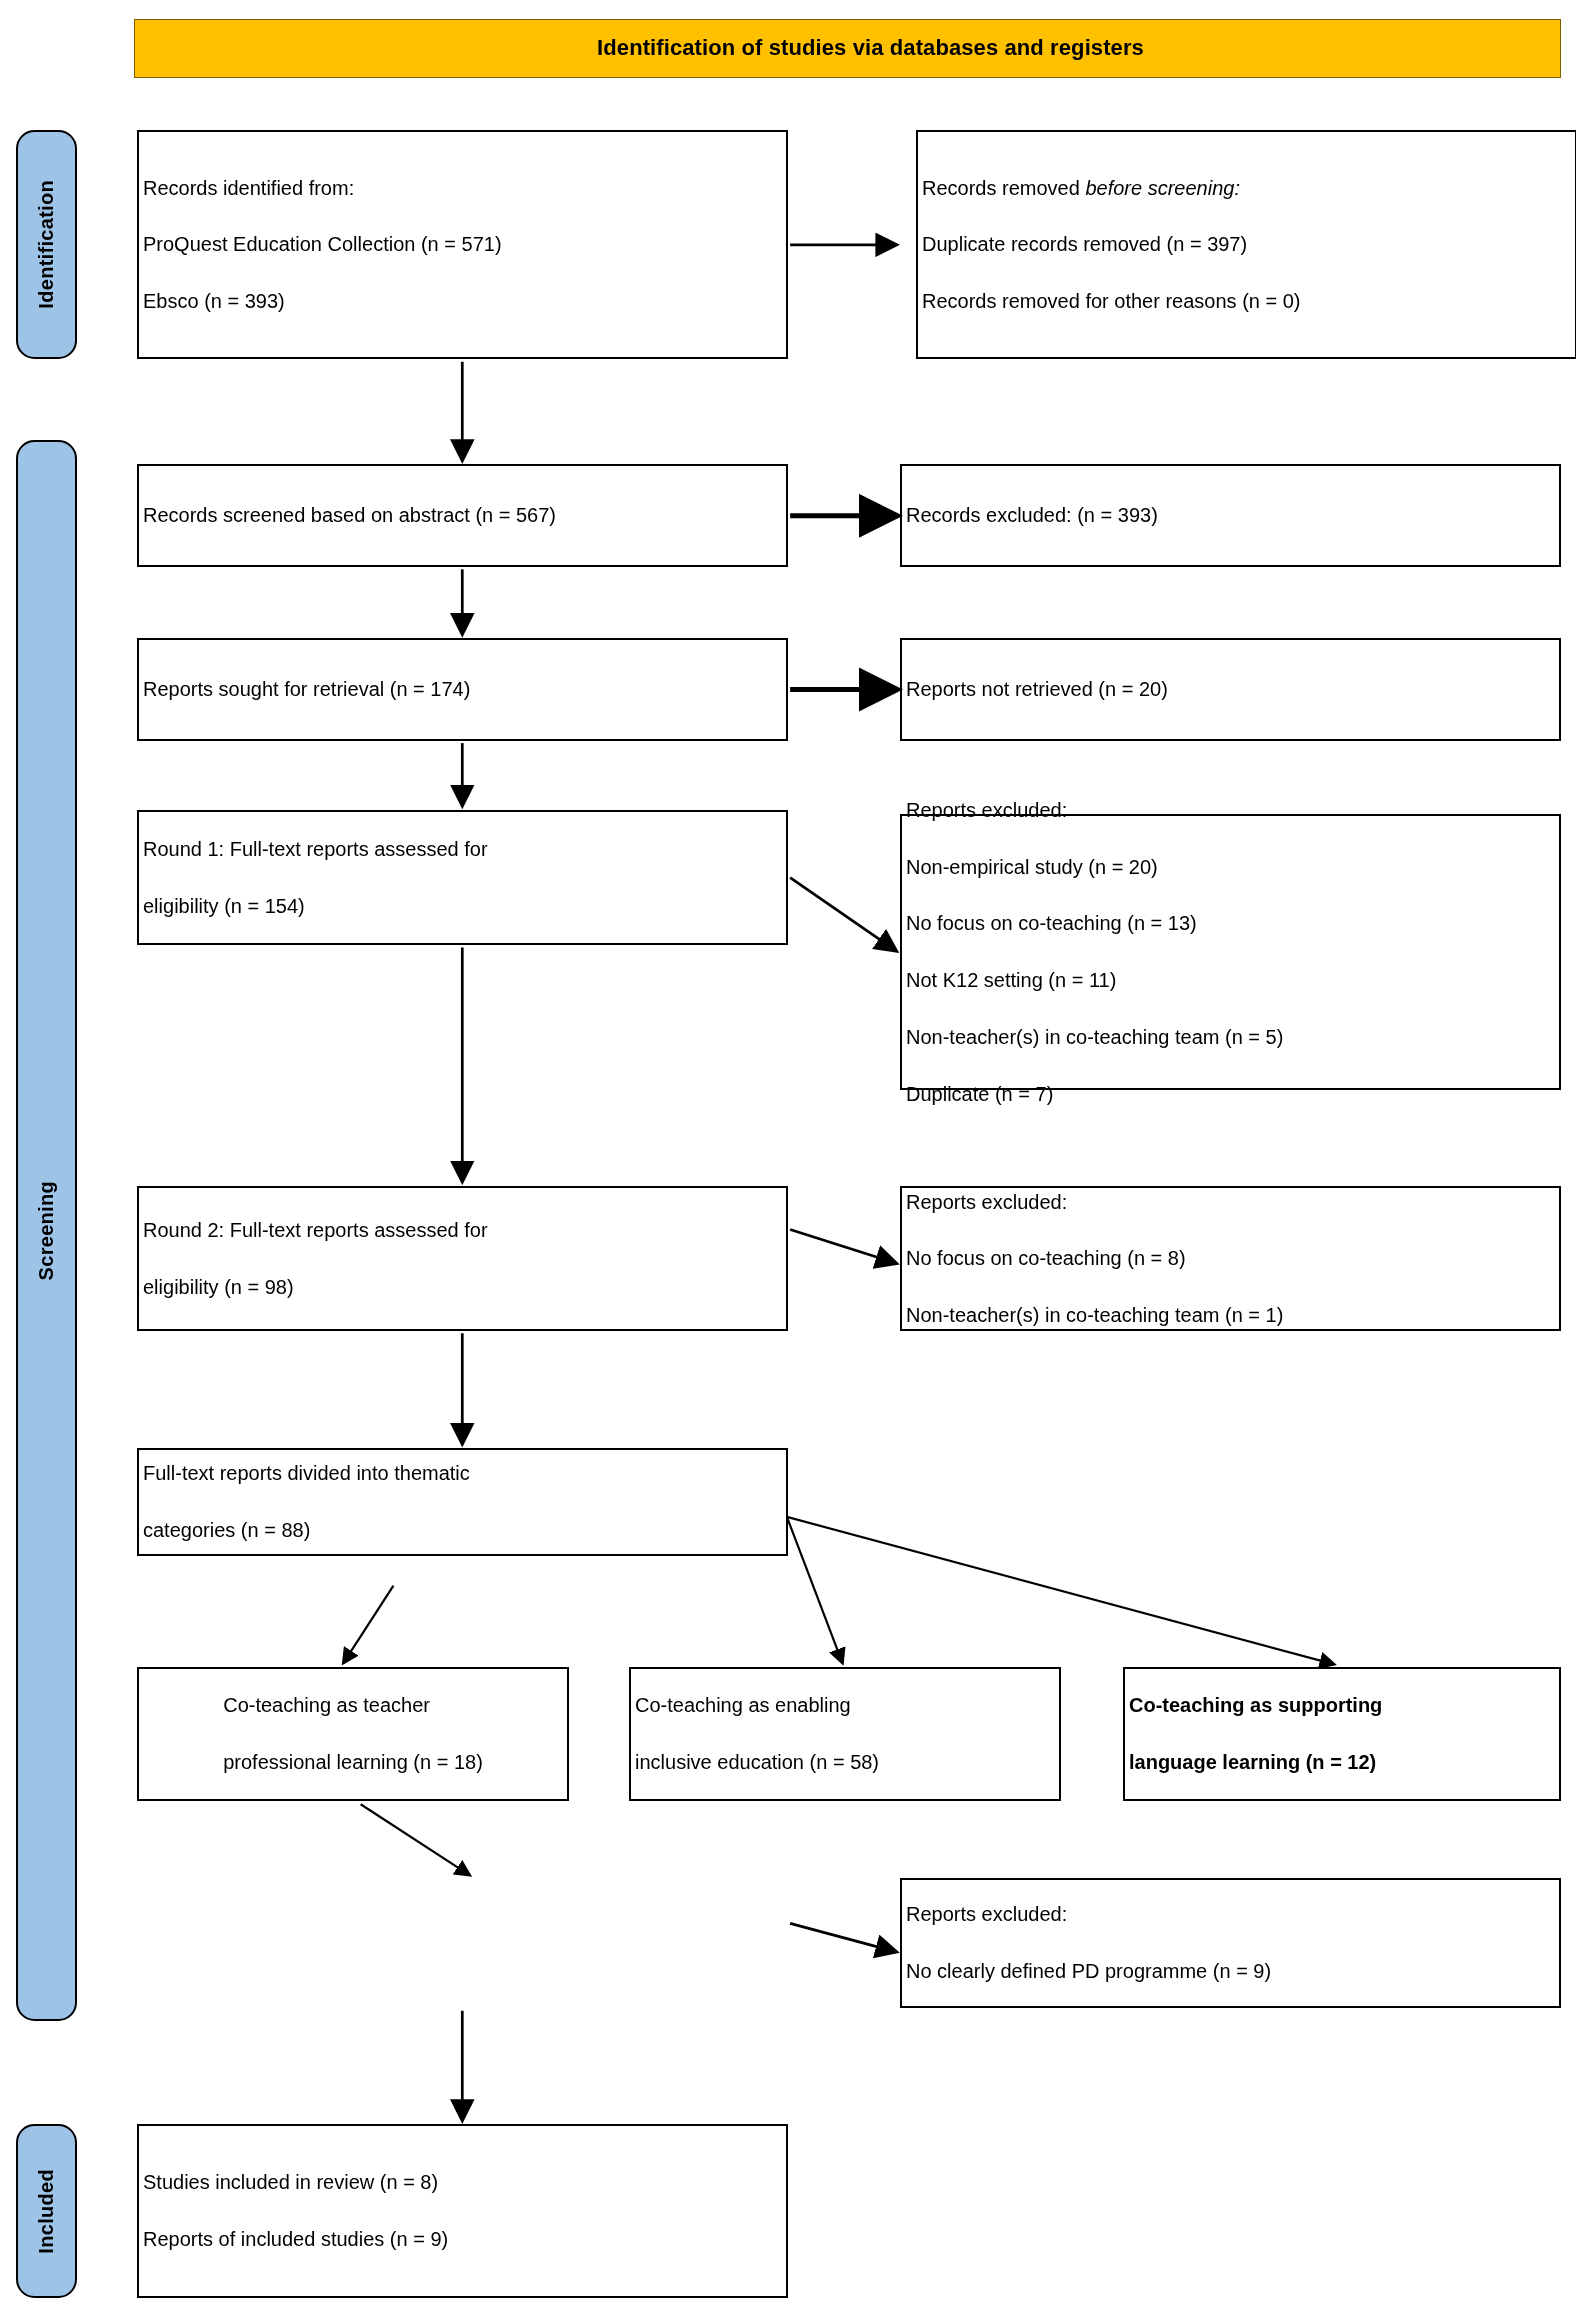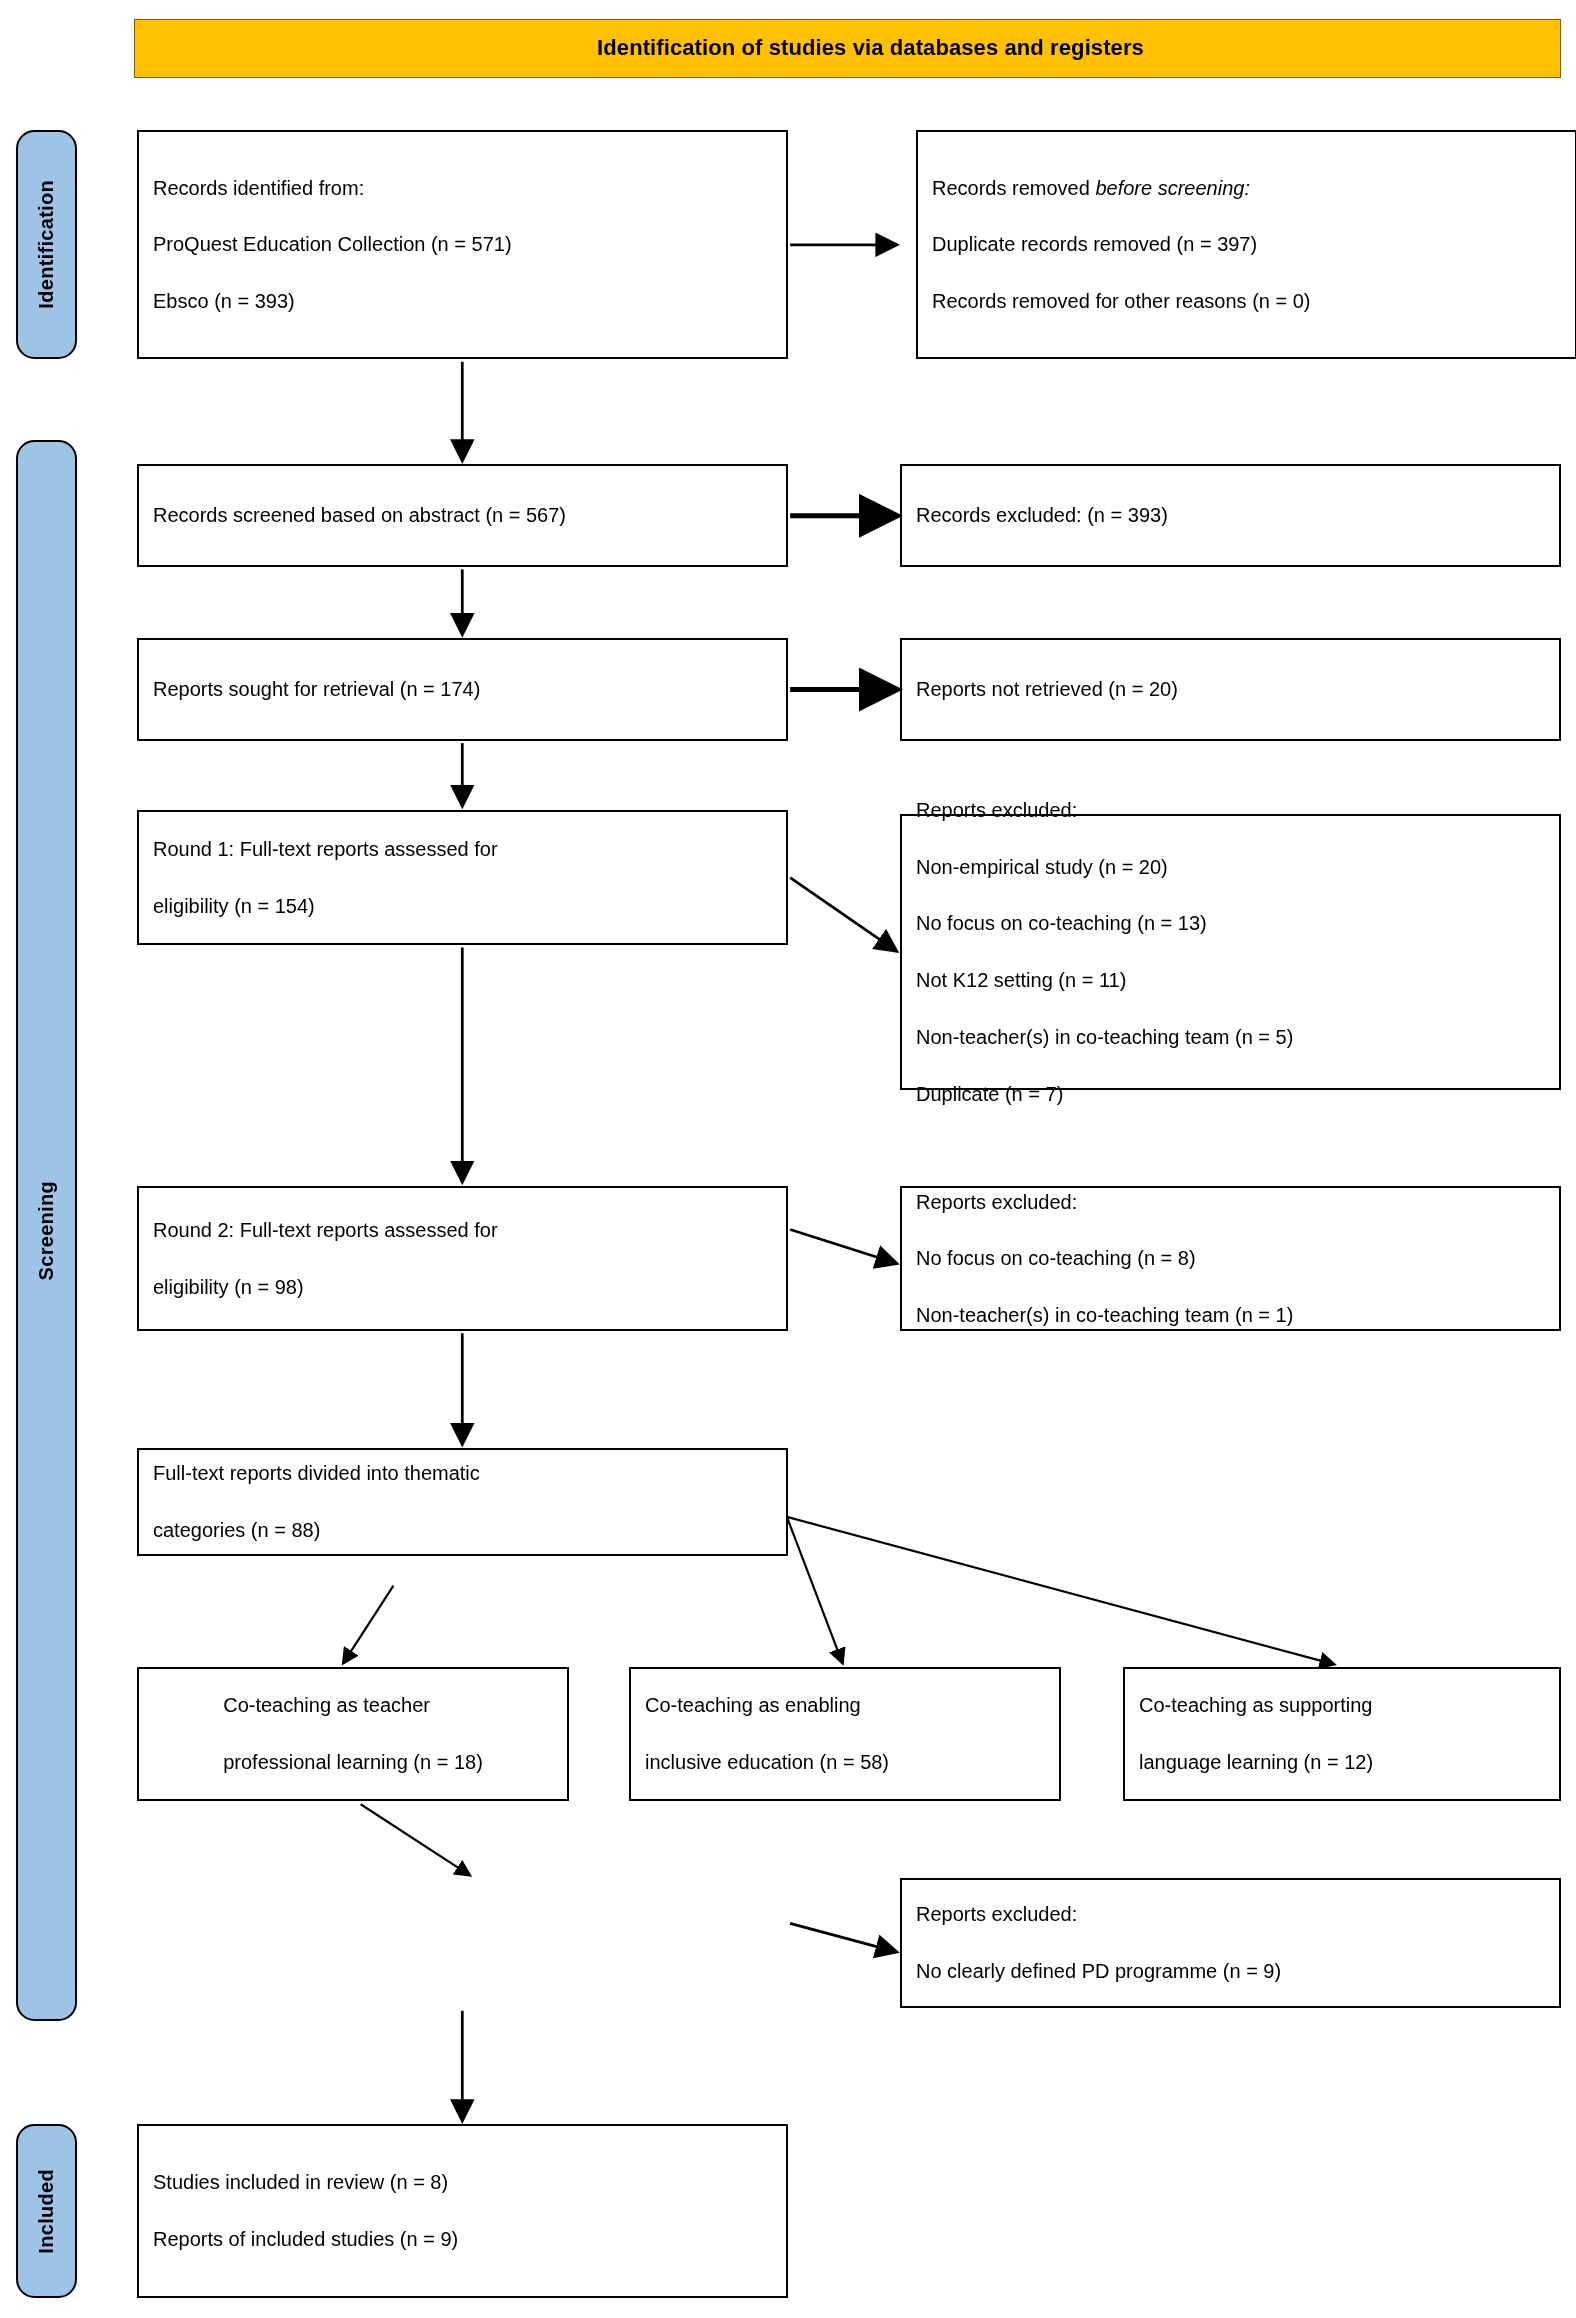--- a/index.html
+++ b/index.html
@@ -36,21 +36,21 @@
     color:#000;
     white-space:nowrap;
     letter-spacing:0.3px;
   }
 
   
   .box{
     background:#ffffff;
     border:2.2px solid #000;
     display:flex;align-items:center;
-    padding:0 14px;
+    padding:0 4px;
   }
   .box .txt{
     font-size:20px;
     line-height:1.42;
     color:#000;
     white-space:pre-line;
   }
   .box i{font-style:italic;}
 
   
@@ -156,21 +156,21 @@
     </div>
   </div>
 
   <div class="abs box" style="left:629px;top:1667px;width:432px;height:134px;">
     <div class="txt">
       <div>Co-teaching as enabling</div>
       <div>inclusive education (n = 58)</div>
     </div>
   </div>
 
-  <div class="abs box" style="left:1123px;top:1667px;width:438px;height:134px;">
+  <div class="abs box" style="left:1123px;top:1667px;width:438px;height:134px;font-weight:bold;">
     <div class="txt">
       <div>Co-teaching as supporting</div>
       <div>language learning (n = 12)</div>
     </div>
   </div>
 
 
   <div class="abs box" style="left:900px;top:1878px;width:661px;height:130px;">
     <div class="txt">
       <div>Reports excluded:</div>

